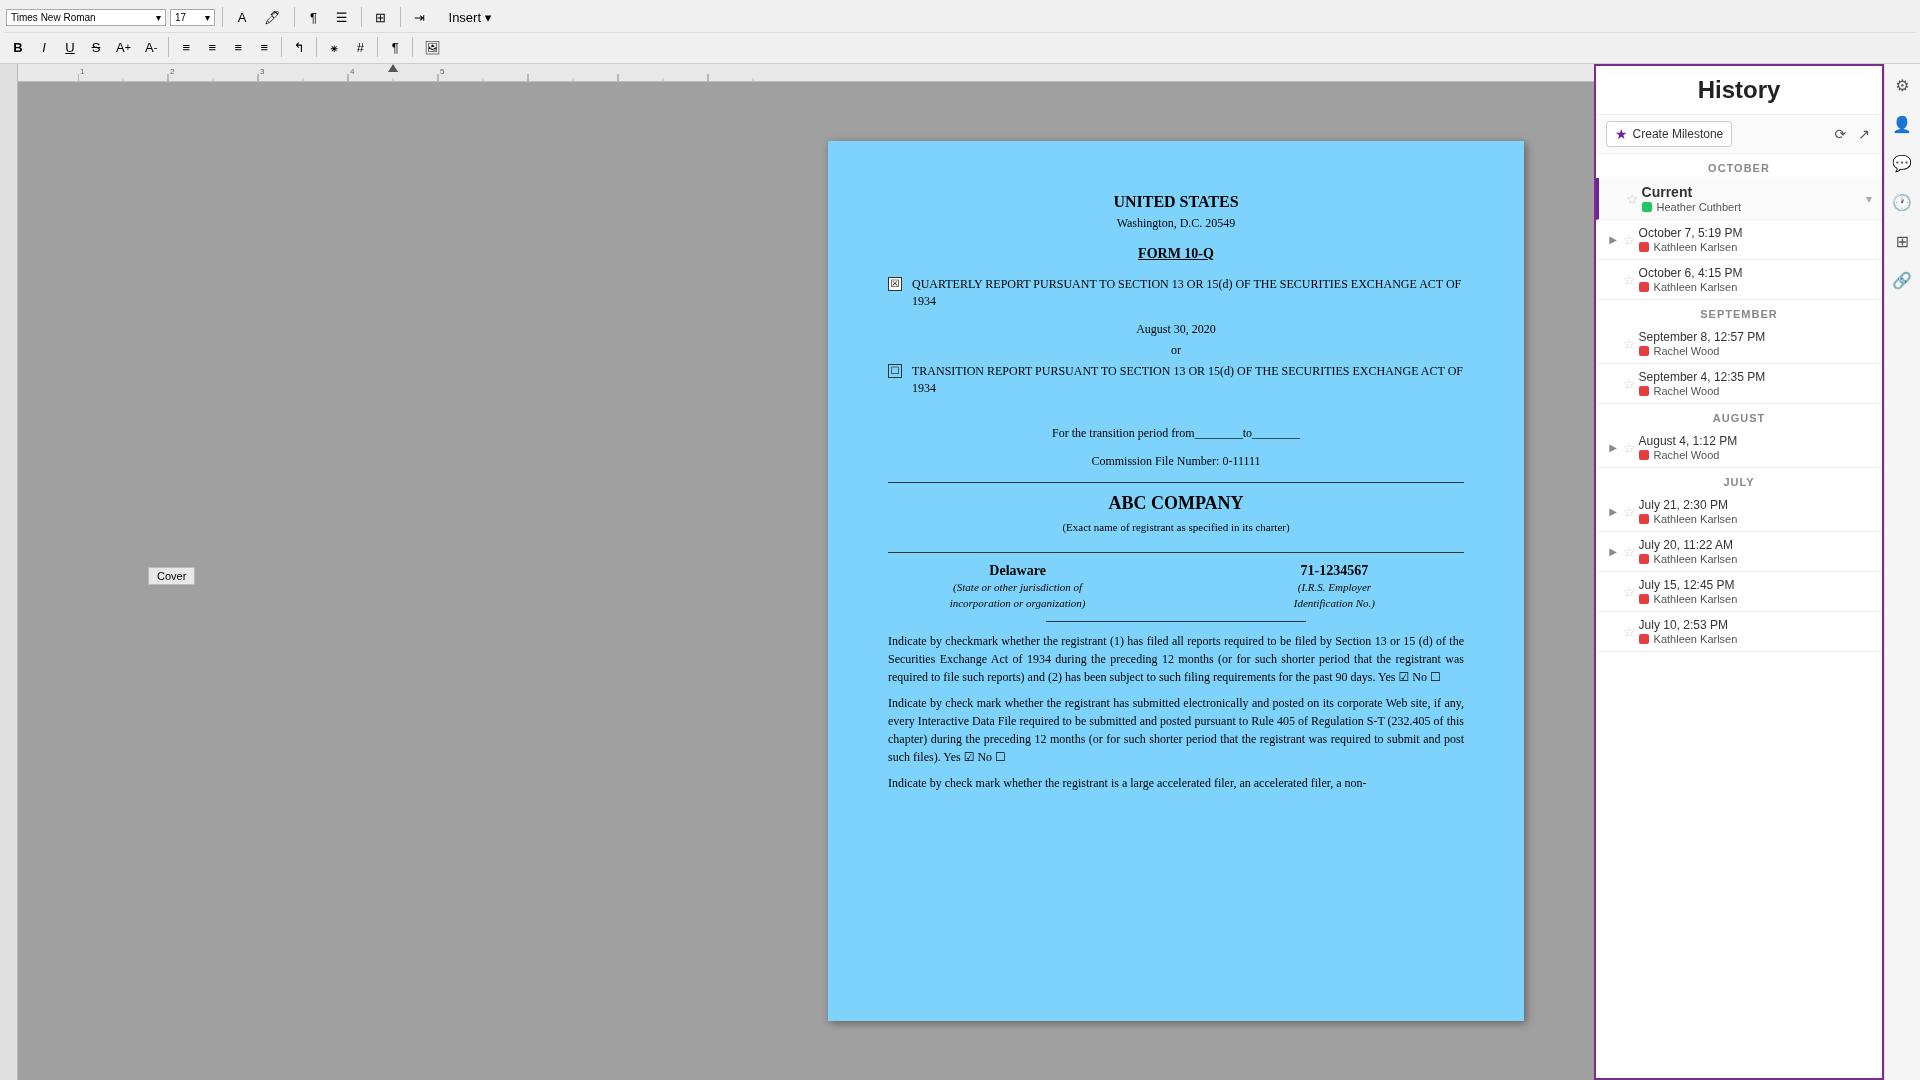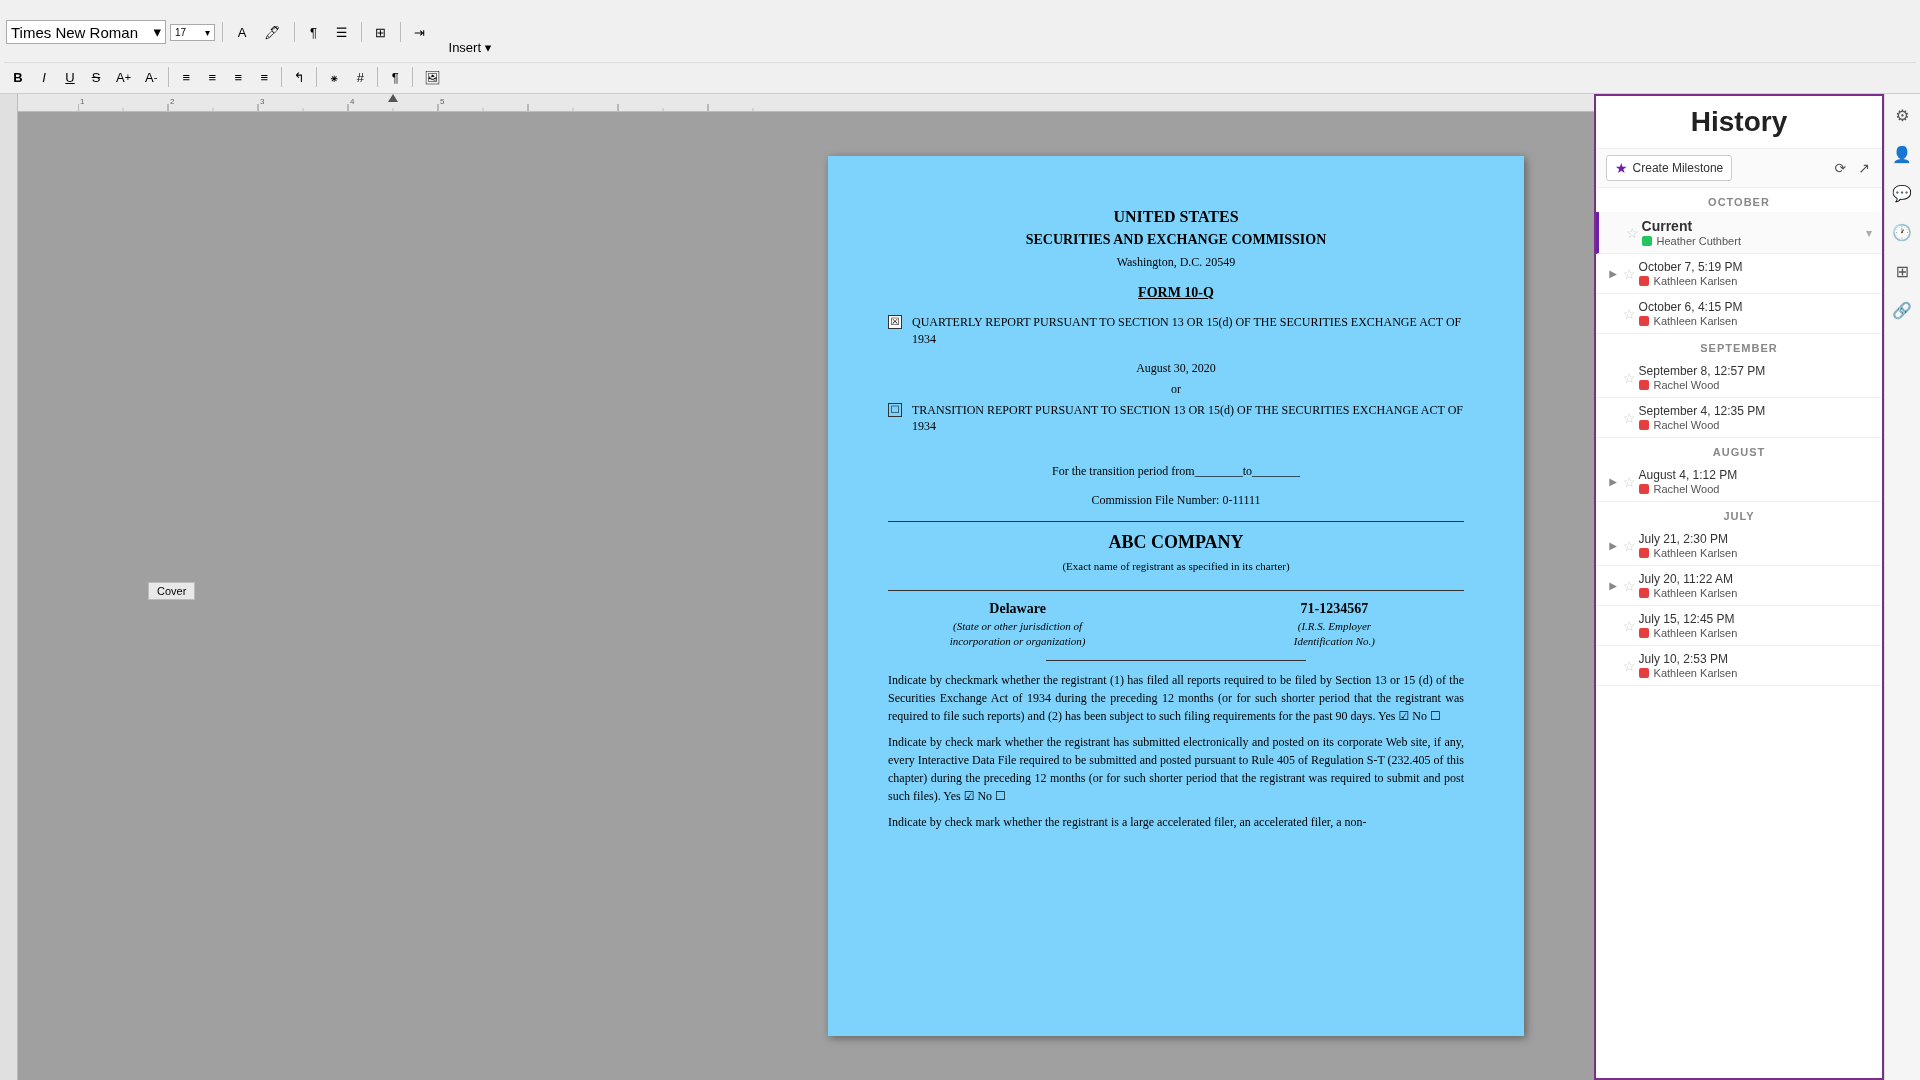--- a/index.html
+++ b/index.html
@@ -28,21 +28,21 @@
       align-items: center;
       gap: 4px;
       padding: 3px 2px;
       border-bottom: 1px solid #ddd;
     }
 
     .font-selector {
       background: white;
       border: 1px solid #aaa;
       padding: 2px 4px;
-      font-size: 15px;
+      font-size: 10px;
       width: 160px;
       display: flex;
       align-items: center;
       justify-content: space-between;
       cursor: pointer;
     }
 
     .font-size-selector {
       background: white;
       border: 1px solid #aaa;
@@ -260,21 +260,21 @@
       border: 2px solid #7b2d8b;
       flex-shrink: 0;
       display: flex;
       flex-direction: column;
       overflow: hidden;
     }
 
     .history-header {
       background: white;
       padding: 10px 14px;
-      font-size: 28px;
+      font-size: 24px;
       font-weight: bold;
       color: #222;
       text-align: center;
       border-bottom: 1px solid #eee;
     }
 
     .history-toolbar {
       display: flex;
       align-items: center;
       padding: 6px 10px;
@@ -449,21 +449,21 @@
     <div class="toolbar-sep"></div>
     <button class="tb-btn">A</button>
     <button class="tb-btn">🖊</button>
     <div class="toolbar-sep"></div>
     <button class="tb-btn">¶</button>
     <button class="tb-btn">☰</button>
     <div class="toolbar-sep"></div>
     <button class="tb-btn">⊞</button>
     <div class="toolbar-sep"></div>
     <button class="tb-btn">⇥</button>
-    <button class="tb-btn" style="padding: 2px 12px; margin-top: 30px;">Insert ▾</button>
+    <button class="tb-btn" style="padding: 2px 12px;">Insert ▾</button>
   </div>
   <div class="toolbar-row2">
     <button class="tb-btn" style="font-weight:bold;">B</button>
     <button class="tb-btn" style="font-style:italic;">I</button>
     <button class="tb-btn" style="text-decoration:underline;">U</button>
     <button class="tb-btn" style="text-decoration:line-through;">S</button>
     <button class="tb-btn">A<sup>+</sup></button>
     <button class="tb-btn">A<sub>-</sub></button>
     <div class="toolbar-sep"></div>
     <button class="tb-btn">≡</button>
@@ -519,21 +519,20 @@
       </svg>
     </div>
 
     <div class="doc-wrapper">
       <div style="display:flex; align-items:flex-start; margin-bottom:6px; width:740px;">
         <span class="page-label">Cover</span>
       </div>
 
       <div class="document-page">
         <div class="doc-title">UNITED STATES</div>
-        <div class="doc-subtitle">SECURITIES AND EXCHANGE COMMISSION</div>
         <div class="doc-city">Washington, D.C. 20549</div>
         <div class="doc-form-title">FORM 10-Q</div>
 
         <div class="checkbox-row">
           <div class="doc-checkbox doc-checked">☒</div>
           <div>QUARTERLY REPORT PURSUANT TO SECTION 13 OR 15(d) OF THE SECURITIES EXCHANGE ACT OF 1934</div>
         </div>
 
         <div class="doc-date">August 30, 2020</div>
         <div class="doc-or">or</div>

